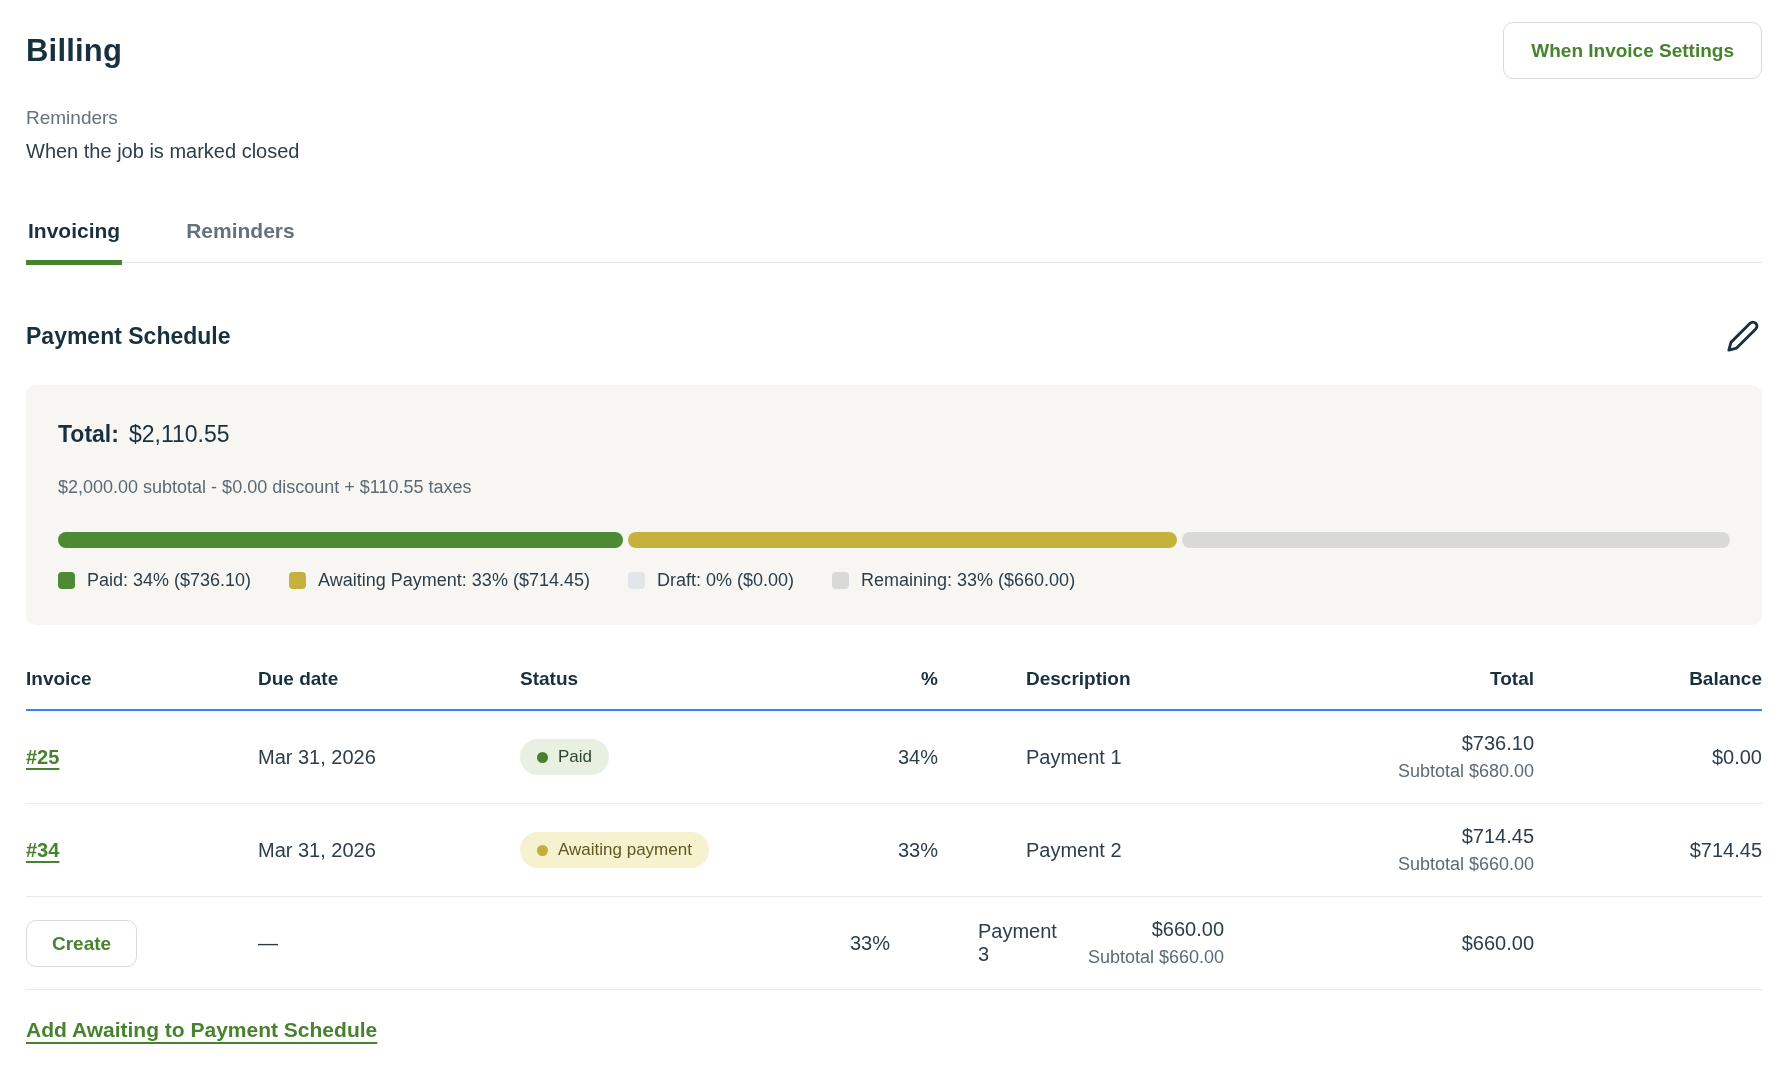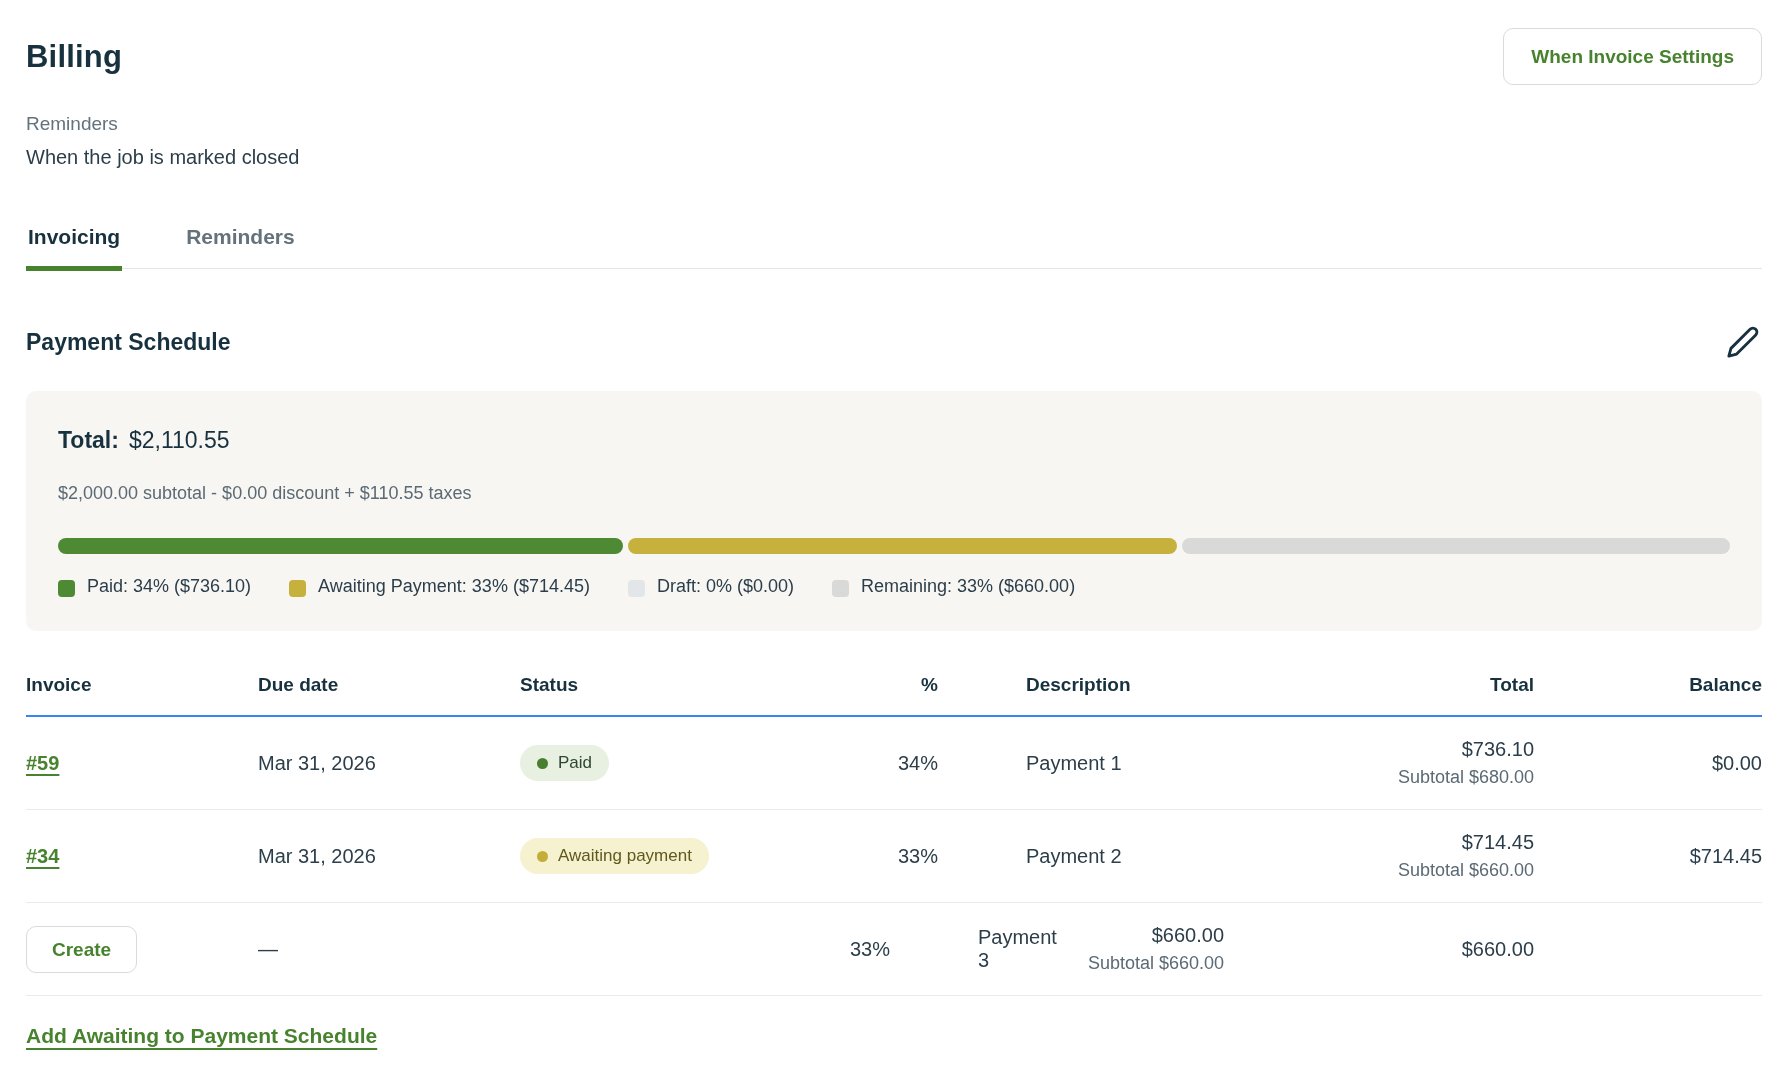--- a/index.html
+++ b/index.html
@@ -2,21 +2,21 @@
 <html><head>
 <meta charset="utf-8">
 <style>
   * { margin:0; padding:0; box-sizing:border-box; }
   html,body { background:#ffffff; }
   body {
     width:1788px; height:1084px; overflow:hidden;
     font-family:"Liberation Sans","DejaVu Sans",sans-serif;
     color:#2c3e4a;
   }
-  .page { padding:28px 26px 0 26px; }
+  .page { padding:22px 26px 0 26px; }
 
   
   .header-row { display:flex; justify-content:space-between; align-items:center; }
   .page-title { font-size:31px; font-weight:700; color:#17313f; letter-spacing:.2px; }
   .btn-outline {
     background:#fff; border:1px solid #d7dbde; border-radius:10px;
     color:#47832e; font-size:19px; font-weight:600;
     padding:18px 27px; cursor:pointer; line-height:1;
     font-family:inherit;
   }
@@ -38,21 +38,21 @@
   .card {
     margin-top:30px; background:#f7f6f3; border-radius:10px;
     padding:36px 32px 34px 32px;
   }
   .total-line { font-size:23px; color:#17313f; }
   .total-line .lbl { font-weight:700; margin-right:10px; }
   .breakdown { margin-top:29px; font-size:18px; color:#5b6a74; }
   .bar { margin-top:34px; display:flex; gap:5px; height:16px; }
   .bar .seg { border-radius:8px; height:16px; }
   .legend { margin-top:22px; display:flex; gap:38px; align-items:center; }
-  .legend-item { display:flex; align-items:flex-end; gap:12px; font-size:18px; color:#2c3e4a; }
+  .legend-item { display:flex; align-items:center; gap:12px; font-size:18px; color:#2c3e4a; }
   .swatch { width:17px; height:17px; border-radius:4px; flex:0 0 auto; }
 
   
   .table { margin-top:24px; }
   .trow {
     display:grid;
     grid-template-columns:232px 262px 370px 48px 286px 310px 228px;
     align-items:center;
   }
   .thead { height:62px; border-bottom:2px solid #3b82f6; font-size:19px; font-weight:700; color:#17313f; }
@@ -148,21 +148,21 @@
       <div>Invoice</div>
       <div>Due date</div>
       <div>Status</div>
       <div class="cell-right">%</div>
       <div class="cell-desc">Description</div>
       <div class="cell-right">Total</div>
       <div class="cell-right">Balance</div>
     </div>
 
     <div class="trow tbody-row">
-      <div><a class="invoice-link">#59</a></div>
+      <div><a class="invoice-link">#25</a></div>
       <div>Mar 31, 2026</div>
       <div><span class="badge badge-paid">
             <span class="dot"></span>
             <span>Paid</span>
           </span></div>
       <div class="cell-right">34%</div>
       <div class="cell-desc">Payment 1</div>
       <div class="cell-right total-cell">
         <div class="amount">$736.10</div>
         <div class="subtotal">Subtotal $680.00</div>

